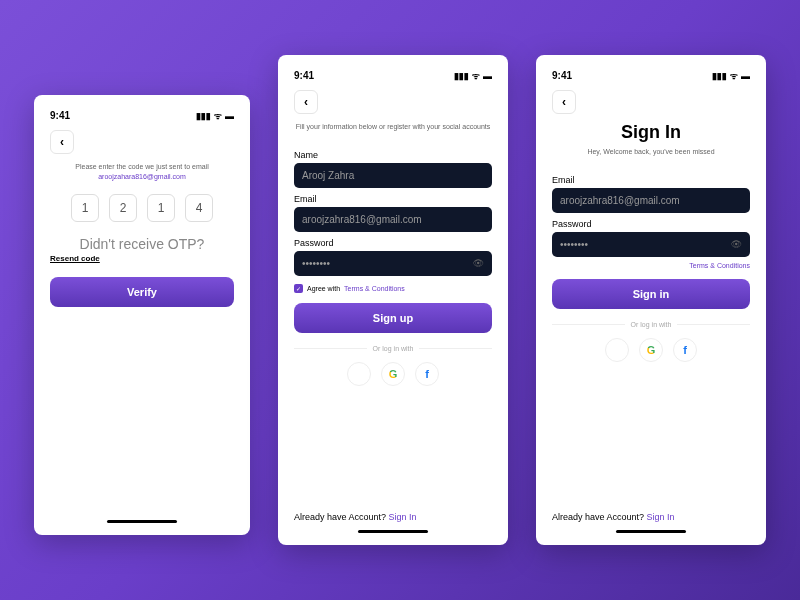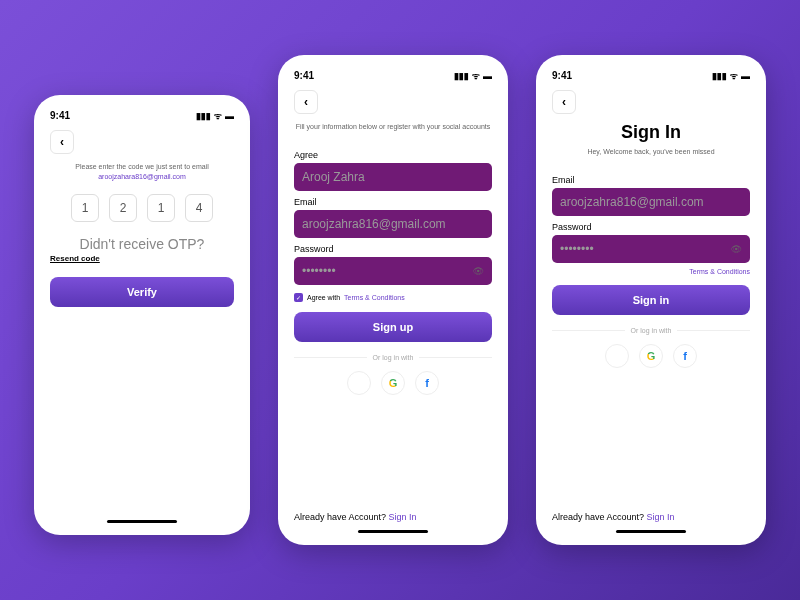--- a/index.html
+++ b/index.html
@@ -1,32 +1,32 @@
 <!DOCTYPE html>
 <html><head>
 <meta charset="utf-8">
 <style>
 *{box-sizing:border-box;margin:0;padding:0;font-family:-apple-system,BlinkMacSystemFont,"Segoe UI",Arial,sans-serif}
 body{width:800px;height:600px;background:linear-gradient(135deg,#7b4fd8 0%,#6a3ec9 50%,#4a2a99 100%);display:flex;justify-content:center;align-items:center;gap:28px;overflow:hidden}
-.phone{background:#fff;border-radius:26px;box-shadow:0 8px 30px rgba(0,0,0,.25);padding:14px 16px 12px;display:flex;flex-direction:column;position:relative}
+.phone{background:#fff;border-radius:8px;box-shadow:0 8px 30px rgba(0,0,0,.25);padding:14px 16px 12px;display:flex;flex-direction:column;position:relative}
 .phone.small{width:216px;height:440px;margin-top:30px}
 .phone.big{width:230px;height:490px}
 .status{display:flex;justify-content:space-between;align-items:center;font-size:10px;font-weight:600;margin-bottom:8px}
 .status .right{display:flex;gap:3px;align-items:center}
 .back{width:24px;height:24px;border:1px solid #e5e5e5;border-radius:6px;display:flex;align-items:center;justify-content:center;font-size:12px;font-weight:600;cursor:pointer;margin-bottom:8px}
 .title{font-size:18px;font-weight:700;text-align:center;margin-bottom:4px}
 .sub{font-size:7px;color:#666;text-align:center;line-height:1.4;margin-bottom:12px}
 .sub .email{color:#6a3ec9}
 .otp{display:flex;justify-content:center;gap:10px;margin-bottom:14px}
 .otp .d{width:28px;height:28px;border:1px solid #ddd;border-radius:6px;display:flex;align-items:center;justify-content:center;font-size:12px;font-weight:500;color:#555}
 .resend-q{font-size:14px;color:#888;text-align:center;margin-bottom:2px}
 .resend{font-size:8px;text-decoration:underline;font-weight:600;cursor:pointer;margin-bottom:14px}
 .btn{background:linear-gradient(180deg,#7b4fd8,#5a35b5);color:#fff;border:none;border-radius:8px;padding:9px;font-size:11px;font-weight:600;cursor:pointer;width:100%}
 .label{font-size:9px;font-weight:500;margin-bottom:3px;margin-top:6px}
-.input{background:#701a75;border:none;border-radius:5px;padding:7px 8px;font-size:12px;width:100%;color:#999}
+.input{background:#0f172a;border:none;border-radius:5px;padding:7px 8px;font-size:10px;width:100%;color:#999}
 .input-wrap{position:relative}
 .eye{position:absolute;right:8px;top:50%;transform:translateY(-50%);font-size:9px;color:#666;cursor:pointer}
 .check-row{display:flex;align-items:center;gap:4px;font-size:7px;margin-top:8px;margin-bottom:10px}
 .check{width:9px;height:9px;background:#6a3ec9;border-radius:2px;display:flex;align-items:center;justify-content:center;color:#fff;font-size:6px}
 .link{color:#6a3ec9;cursor:pointer}
 .divider{display:flex;align-items:center;gap:6px;font-size:7px;color:#aaa;margin:12px 0 10px}
 .divider::before,.divider::after{content:"";flex:1;height:1px;background:#eee}
 .socials{display:flex;justify-content:center;gap:10px;margin-bottom:10px}
 .social{width:24px;height:24px;border:1px solid #eee;border-radius:50%;display:flex;align-items:center;justify-content:center;font-size:11px;cursor:pointer}
 .apple{color:#000}
@@ -69,21 +69,21 @@
   <div class="status">
     <span>9:41</span>
     <span class="right">
         <span class="sig-icon">▮▮▮</span>
         <span class="sig-icon">ᯤ</span>
         <span class="sig-icon">▬</span>
       </span>
   </div>
   <div class="back">‹</div>
   <div class="sub">Fill your information below or register with your social accounts</div>
-  <div class="label">Agree</div>
+  <div class="label">Name</div>
   <input class="input" value="Arooj Zahra" style="">
   <div class="label">Email</div>
   <input class="input" value="aroojzahra816@gmail.com" style="">
   <div class="label">Password</div>
   <div class="input-wrap">
     <input class="input" value="••••••••" style="">
     <span class="eye">👁</span>
   </div>
   <div class="check-row">
     <span class="check">✓</span>

